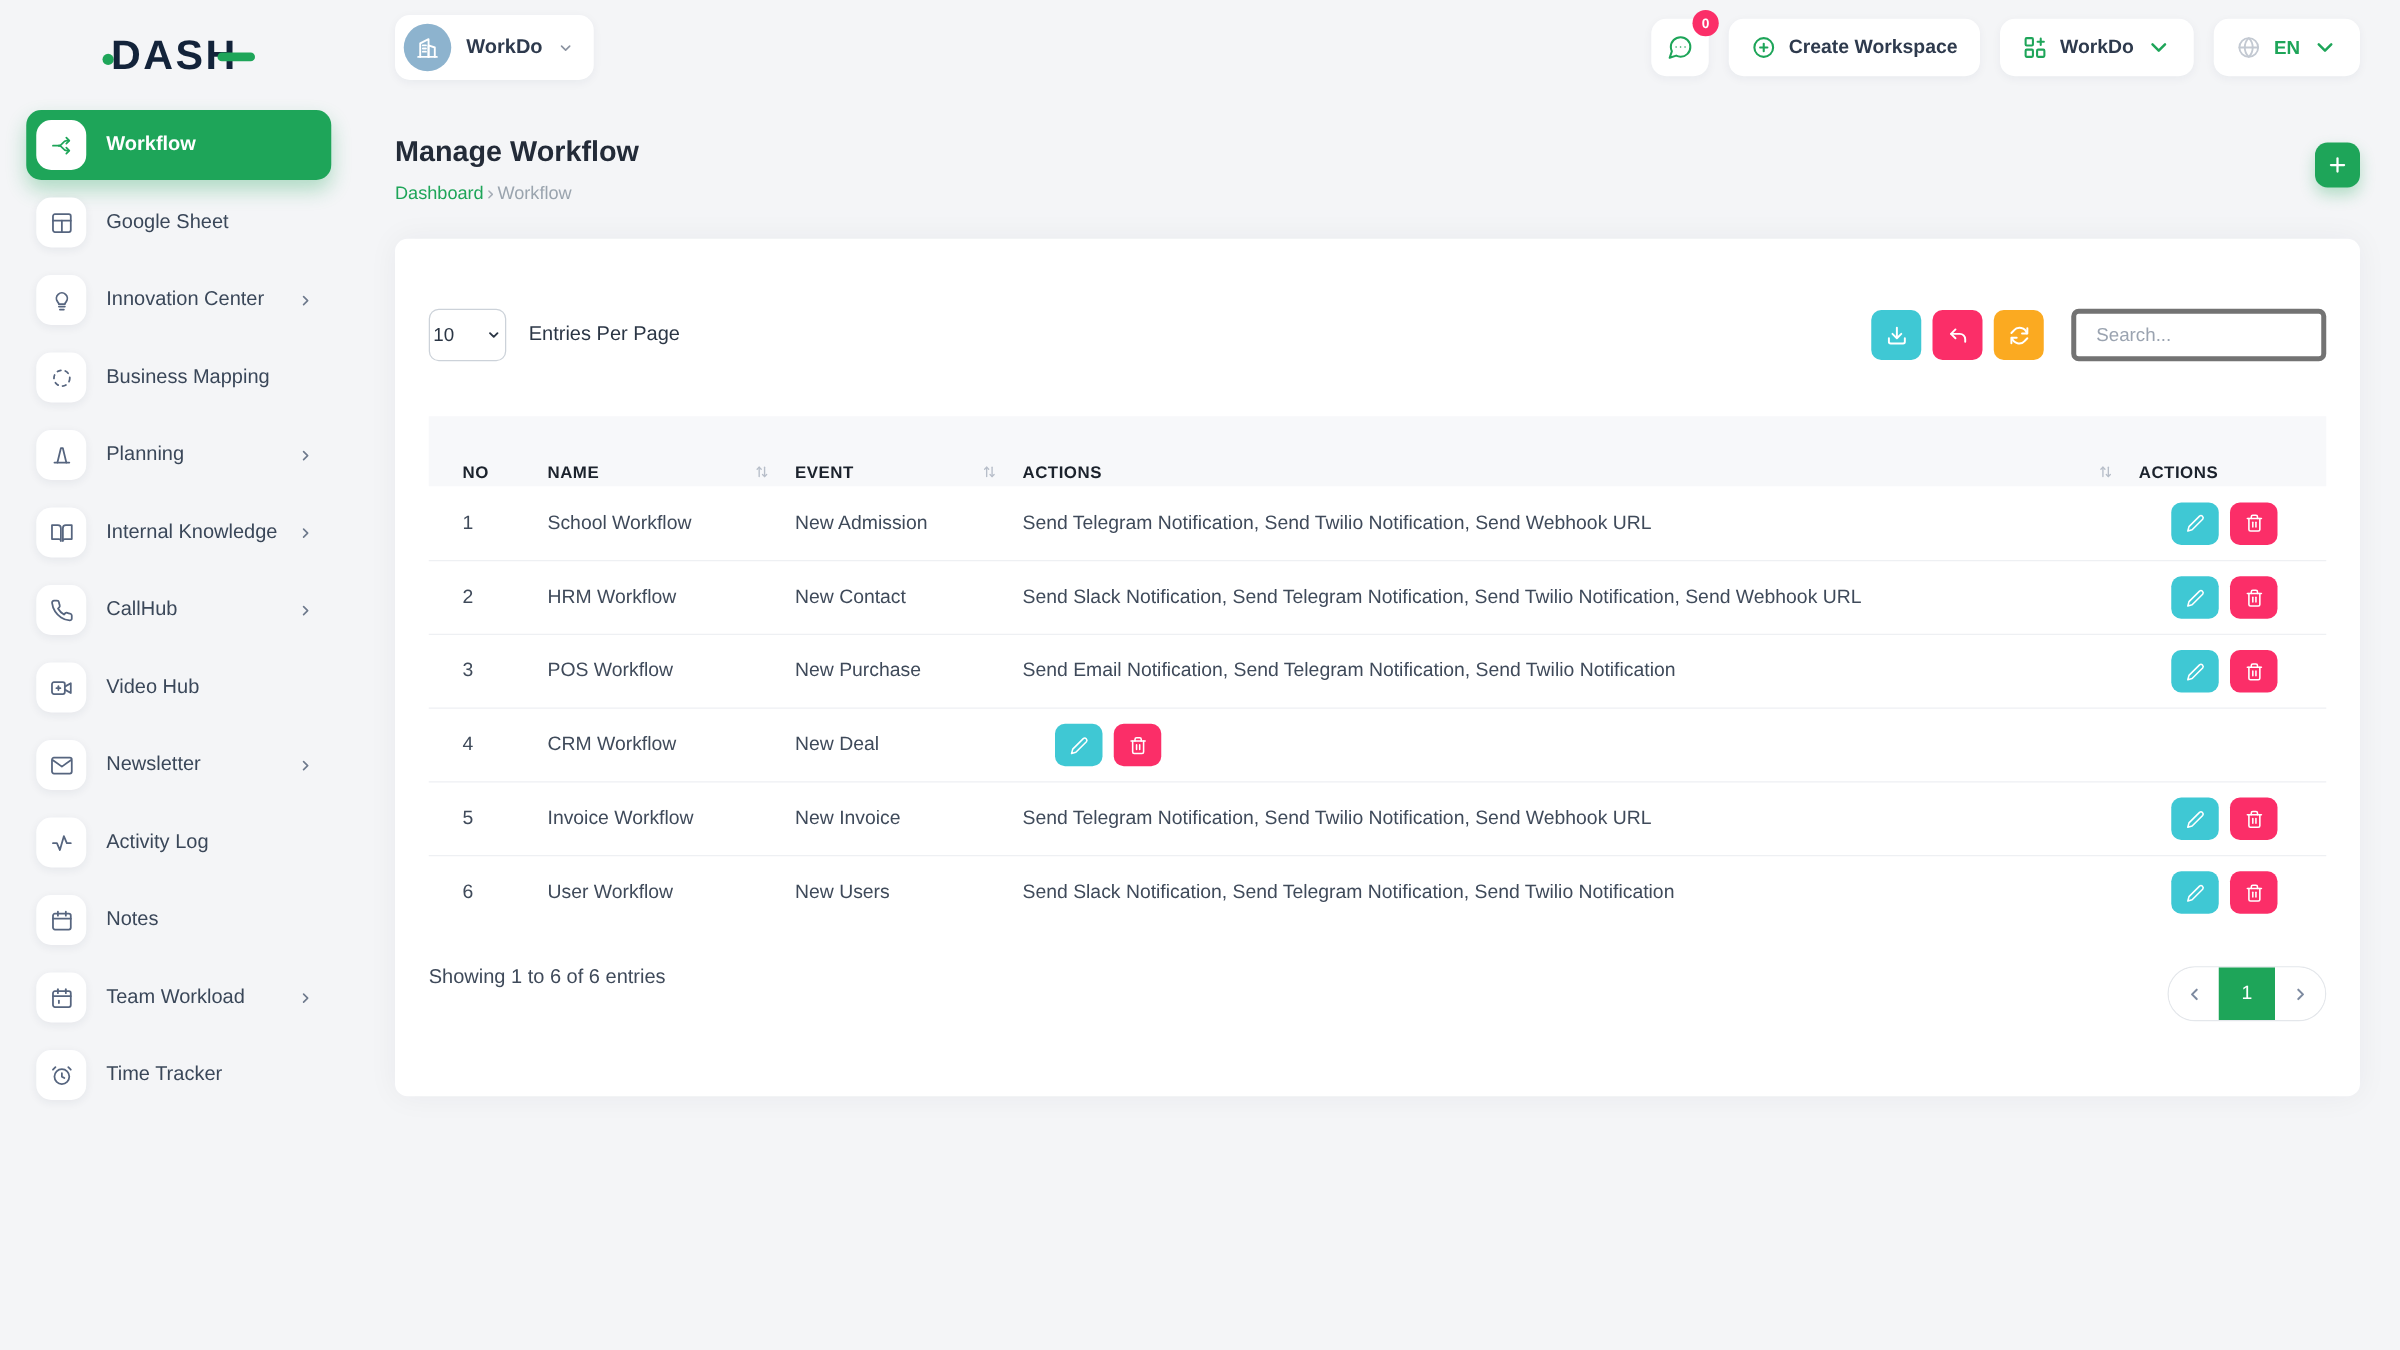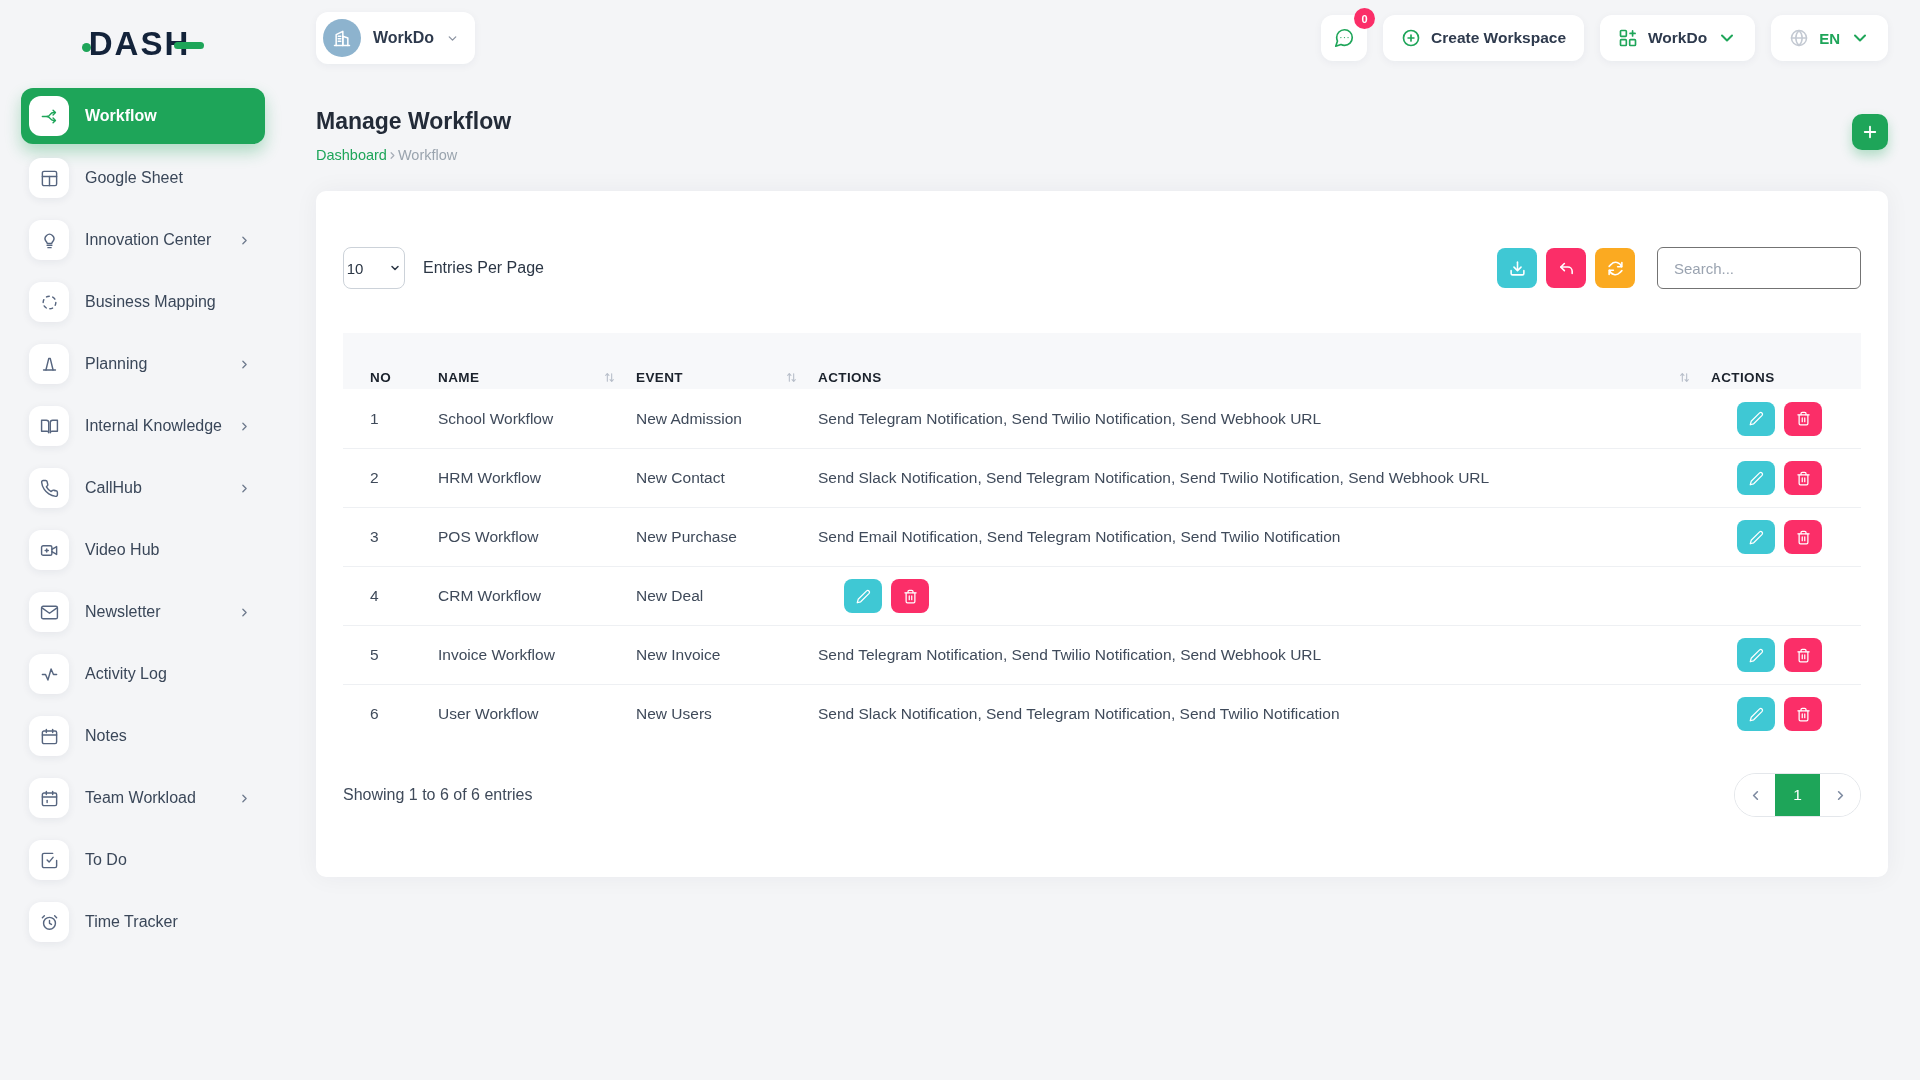--- a/index.html
+++ b/index.html
@@ -88,21 +88,21 @@
   .entries-select svg{width:12px;height:12px;color:#2b3645;}
   .entries-label{margin-left:18px;font-size:16px;font-weight:500;color:#2b3645;}
   .toolbar-right{margin-left:auto;display:flex;align-items:center;}
   .sq-btn{
     width:40px;height:40px;border-radius:8px;border:none;cursor:pointer;color:#fff;
     display:flex;align-items:center;justify-content:center;margin-left:9px;
   }
   .sq-btn svg{width:17px;height:17px;}
   .sq-teal{background:var(--teal);} .sq-pink{background:var(--pink);} .sq-orange{background:var(--orange);}
   .search-input{
-    width:204px;height:42px;margin-left:22px;border:1px solid #737373;border-radius:6px;
+    width:204px;height:42px;margin-left:22px;border:4px solid #737373;border-radius:6px;
     padding:0 16px;font-size:15px;color:var(--body);outline:none;background:#fff;
     font-family:"Liberation Sans",sans-serif;
   }
   .search-input::placeholder{color:#9aa3b0;}
   
   .table{margin-top:44px;}
   .t-head,.t-row{display:grid;grid-template-columns:95px 198px 182px 1fr 150px;align-items:center;}
   .t-head{height:56px;background:#f7f8fa;}
   .th{
     font-size:13.5px;font-weight:700;color:#1b222c;letter-spacing:.4px;
@@ -112,21 +112,21 @@
   .sort-ic{color:#b7bec9;} .sort-ic svg{width:13px;height:13px;}
   .t-row{height:59px;font-size:15.5px;color:var(--body);}
   .t-row + .t-row{border-top:1px solid #eef0f3;}
   .td:first-child{padding-left:27px;}
   .td{padding-right:16px;white-space:nowrap;overflow:hidden;text-overflow:ellipsis;}
   .td-actions{display:flex;gap:9px;padding-left:26px;}
   .row-btn{width:38px;height:34px;border-radius:8px;border:none;cursor:pointer;color:#fff;display:flex;align-items:center;justify-content:center;}
   .row-btn svg{width:15px;height:15px;}
   .row-edit{background:var(--teal);} .row-del{background:var(--pink);}
   
-  .card-footer{display:flex;justify-content:space-between;align-items:center;margin-top:30px;}
+  .card-footer{display:flex;justify-content:space-between;margin-top:30px;}
   .summary{font-size:16px;color:var(--body);}
   .pagination{
     display:flex;align-items:center;height:44px;border:1px solid #e4e7eb;border-radius:22px;
     overflow:hidden;background:#fff;
   }
   .page-nav{width:40px;height:44px;display:flex;align-items:center;justify-content:center;color:#7d8aa0;cursor:pointer;background:#fff;border:none;}
   .page-nav svg{width:15px;height:15px;}
   .page-num{width:45px;height:44px;background:var(--green);color:#fff;font-size:15.5px;display:flex;align-items:center;justify-content:center;cursor:pointer;}
 </style>
 </head>
@@ -278,29 +278,20 @@
             <line x1="3" y1="10" x2="21" y2="10"></line>
             <line x1="9" y1="14.5" x2="9" y2="17"></line>
           </svg>
         </span>
         <span class="side-label">Team Workload</span>
         <span class="side-chev">
           <svg viewBox="0 0 24 24" fill="none" stroke="currentColor" stroke-width="2.4" stroke-linecap="round" stroke-linejoin="round">
             <polyline points="9 6 15 12 9 18"></polyline>
           </svg>
         </span>
-      </div>
-      <div class="side-item">
-        <span class="side-icon">
-          <svg viewBox="0 0 24 24" fill="none" stroke="currentColor" stroke-width="1.8" stroke-linecap="round" stroke-linejoin="round">
-            <polyline points="9 11.5 11.5 14 16.5 8"></polyline>
-            <path d="M21 12v7a2 2 0 0 1-2 2H5a2 2 0 0 1-2-2V5a2 2 0 0 1 2-2h11"></path>
-          </svg>
-        </span>
-        <span class="side-label">To Do</span>
       </div>
       <div class="side-item">
         <span class="side-icon">
           <svg viewBox="0 0 24 24" fill="none" stroke="currentColor" stroke-width="1.8" stroke-linecap="round" stroke-linejoin="round">
             <circle cx="12" cy="13" r="7.5"></circle>
             <polyline points="12 9.5 12 13 14.5 14.5"></polyline>
             <line x1="5.5" y1="3.5" x2="3" y2="6"></line>
             <line x1="18.5" y1="3.5" x2="21" y2="6"></line>
           </svg>
         </span>

